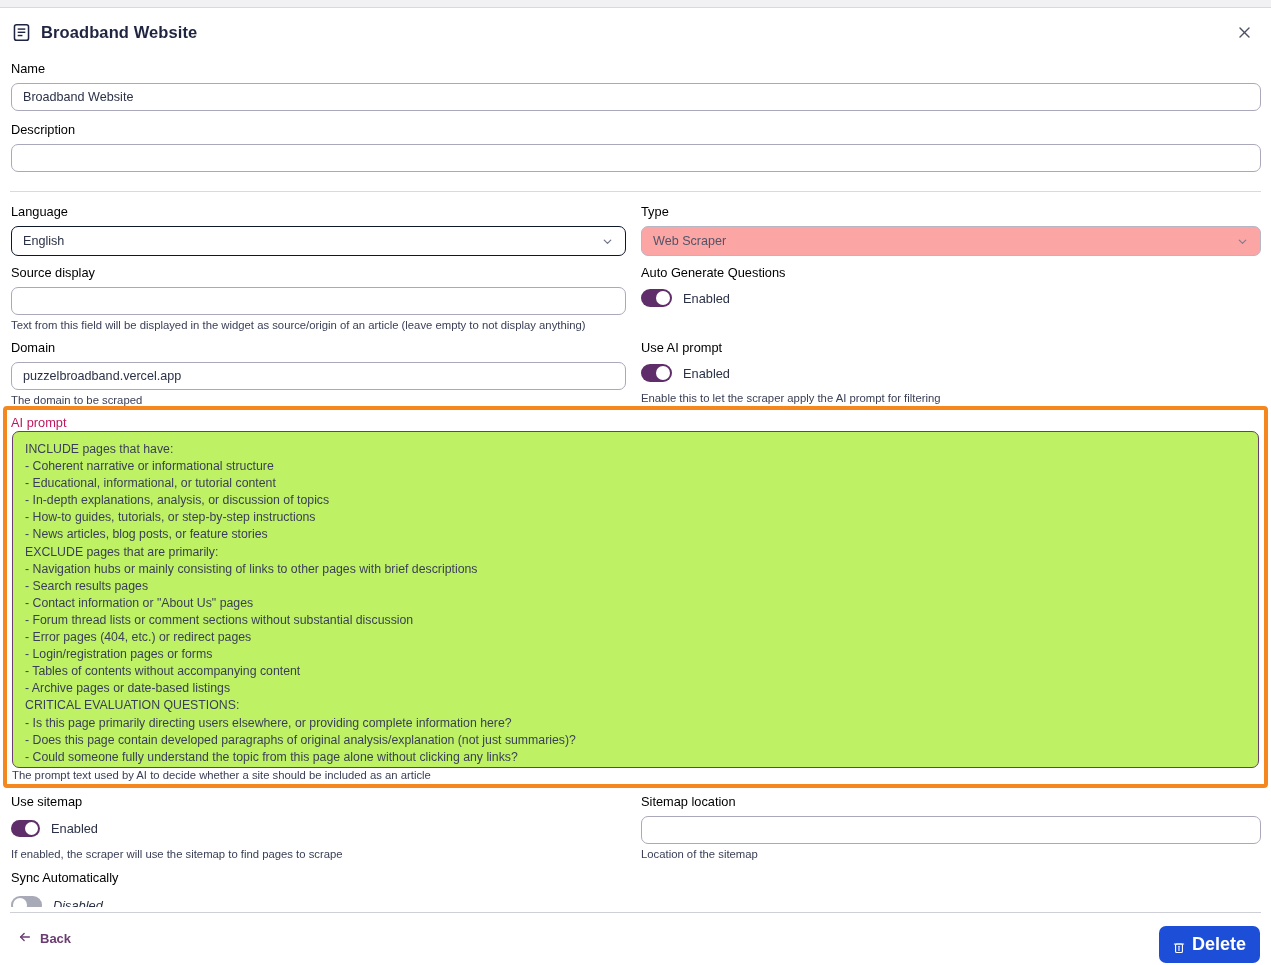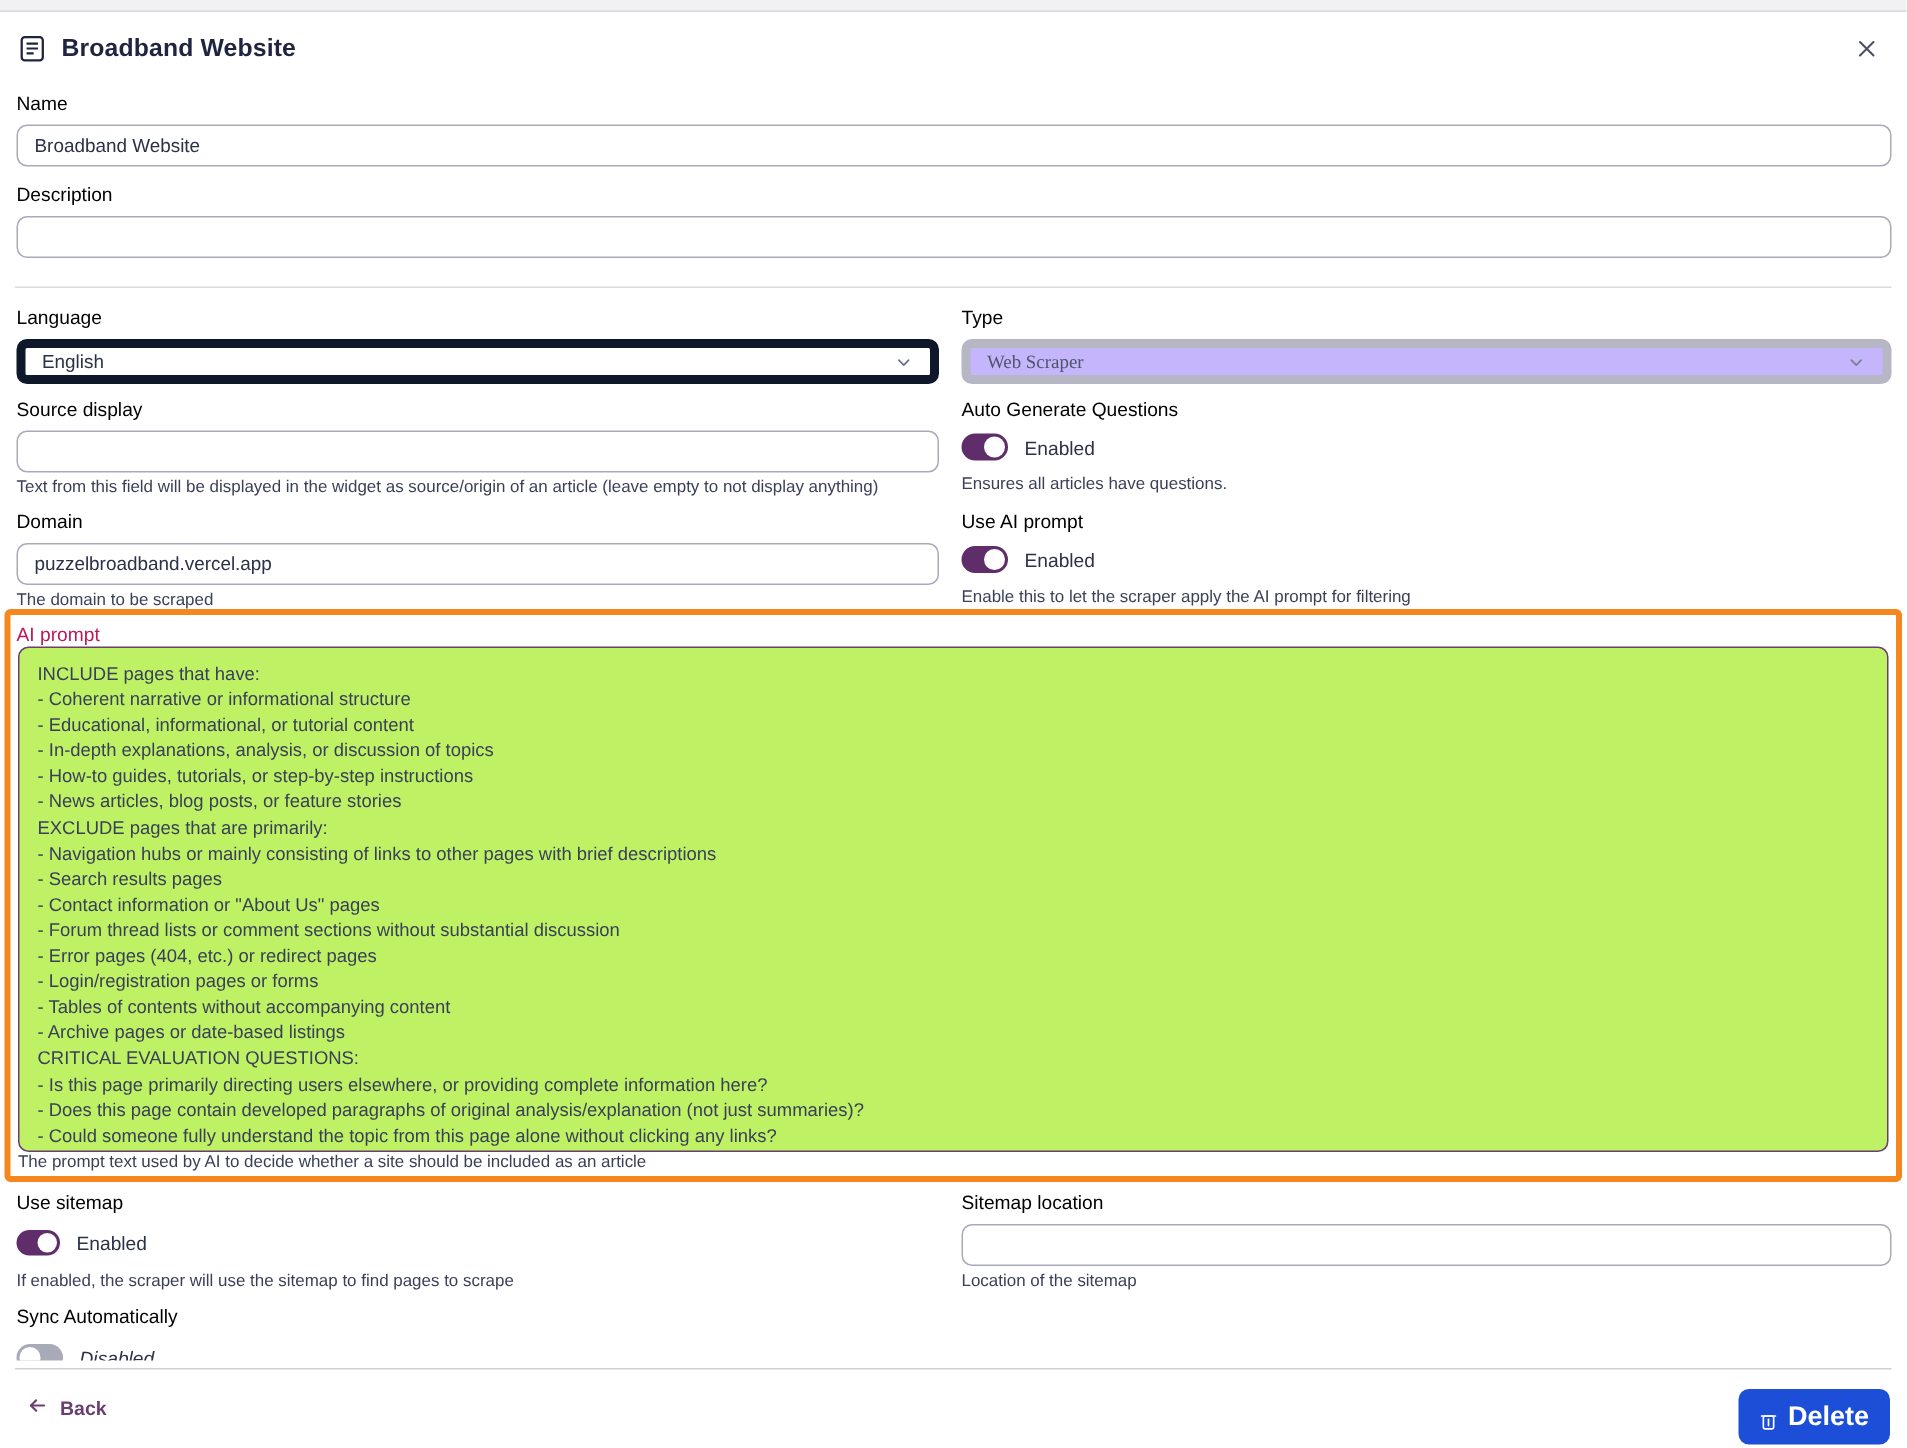--- a/index.html
+++ b/index.html
@@ -47,29 +47,29 @@
     width: 100%; height: 28px;
     border: 1px solid #a9a9bb; border-radius: 7px;
     background: #ffffff;
     padding: 0 11px;
     font-family: "Liberation Sans", sans-serif;
     font-size: 12.6px; color: #2b3147;
     outline: none;
   }
   .select-box {
     width: 100%; height: 30px;
-    border: 6px solid #0f172a; border-radius: 7px;
+    border: 1px solid #0f172a; border-radius: 7px;
     background: #ffffff;
     padding: 0 11px;
     display: flex; align-items: center; justify-content: space-between;
     font-size: 12.6px; color: #2b3147;
     cursor: pointer;
   }
   .select-box.disabled {
-    background: #c4b5fd; border-color: #b6b6c4; color: #505568; cursor: default; font-family: Liberation Serif, serif;
+    background: #fca5a5; border-color: #b6b6c4; color: #505568; cursor: default;
   }
   .chev { color: #6d7288; display: flex; align-items: center; }
 
   
   .blk { position: absolute; }
 
   .divider {
     position: absolute; left: 10px; width: 1251px; height: 1px; background: #d9d9e0;
   }
 
@@ -197,21 +197,20 @@
   </div>
 
   <div class="blk" style="left:641px; top:209px; width:620px;">
     <label class="field-label">Auto Generate Questions</label>
     <div class="toggle-row" style="margin-top:9px;">
       <div class="toggle">
           <span class="knob"></span>
         </div>
       <span class="toggle-label">Enabled</span>
     </div>
-    <span class="help-text" style="margin-top:9px;">Ensures all articles have questions.</span>
   </div>
 
   <div class="blk" style="left:11px; top:284px; width:615px;">
     <label class="field-label">Domain</label>
     <input class="text-input" type="text" value="puzzelbroadband.vercel.app" style="">
     <span class="help-text">The domain to be scraped</span>
   </div>
 
   <div class="blk" style="left:641px; top:284px; width:620px;">
     <label class="field-label">Use AI prompt</label>

